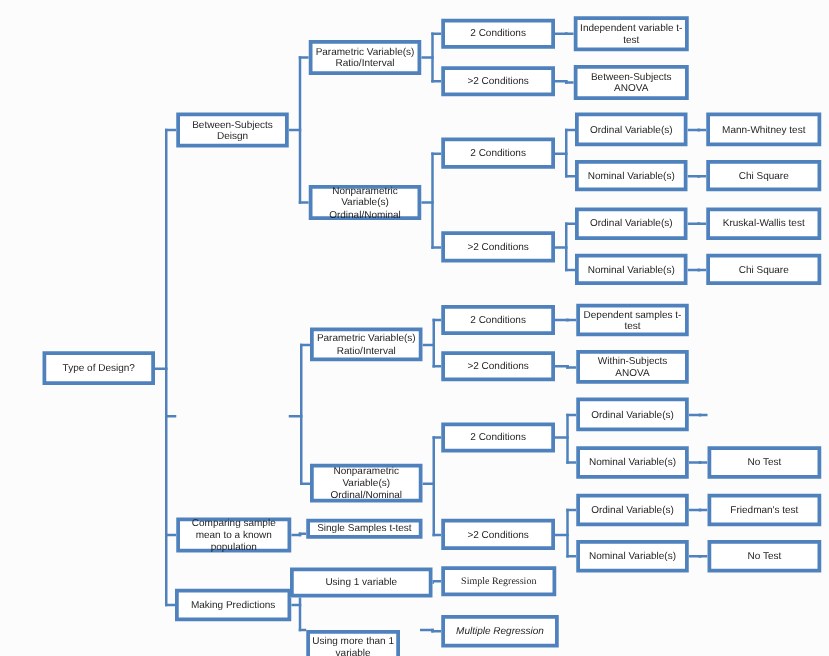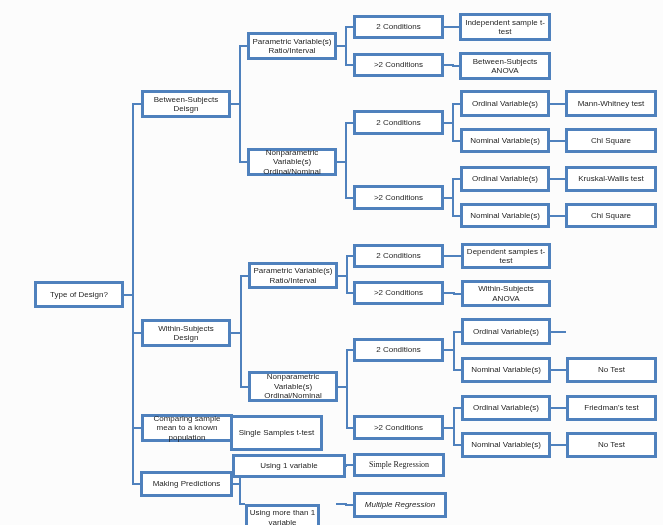--- a/index.html
+++ b/index.html
@@ -128,41 +128,40 @@
     <div class="seg" style="left: 559px; top: 369px; width: 2px; height: 2px;"></div>
     <div class="seg" style="left: 559px; top: 369px; width: 7px; height: 2px;"></div>
     <div class="seg" style="left: 551px; top: 407px; width: 10px; height: 2px;"></div>
     <div class="seg" style="left: 559px; top: 407px; width: 2px; height: 2px;"></div>
     <div class="seg" style="left: 559px; top: 407px; width: 7px; height: 2px;"></div>
     <div class="seg" style="left: 551px; top: 444px; width: 10px; height: 2px;"></div>
     <div class="seg" style="left: 559px; top: 444px; width: 2px; height: 2px;"></div>
     <div class="seg" style="left: 559px; top: 444px; width: 7px; height: 2px;"></div>
     <div class="node" style="left: 34px; top: 281px; width: 90px; height: 27px;">Type of Design?</div>
     <div class="node" style="left: 141px; top: 90px; width: 90px; height: 28px;">Between-Subjects Deisgn</div>
-    <div class="node" style="left: 141px; top: 319px; width: 90px; height: 28px;">Within-Subjects Design</div>
     <div class="node" style="left: 141px; top: 414px; width: 92px; height: 28px;">Comparing sample mean to a known population</div>
     <div class="node" style="left: 140px; top: 471px; width: 93px; height: 26px;">Making Predictions</div>
     <div class="node" style="left: 247px; top: 32px; width: 90px; height: 28px;">Parametric Variable(s) Ratio/Interval</div>
     <div class="node" style="left: 247px; top: 148px; width: 90px; height: 28px;">Nonparametric Variable(s) Ordinal/Nominal</div>
     <div class="node" style="left: 248px; top: 262px; width: 90px; height: 27px;">Parametric Variable(s) Ratio/Interval</div>
     <div class="node" style="left: 248px; top: 371px; width: 90px; height: 31px;">Nonparametric Variable(s) Ordinal/Nominal</div>
-    <div class="node" style="left: 230px; top: 415px; width: 93px; height: 36px;">Single Samples t-test</div>
+    <div class="node" style="left: 245px; top: 415px; width: 93px; height: 16px;">Single Samples t-test</div>
     <div class="node" style="left: 232px; top: 454px; width: 114px; height: 24px;">Using 1 variable</div>
     <div class="node" style="left: 245px; top: 490px; width: 75px; height: 27px; margin-top: 14px;">Using more than 1 variable</div>
     <div class="node" style="left: 353px; top: 15px; width: 91px; height: 24px;">2 Conditions</div>
     <div class="node" style="left: 353px; top: 53px; width: 91px; height: 24px;">&gt;2 Conditions</div>
     <div class="node" style="left: 353px; top: 110px; width: 91px; height: 25px;">2 Conditions</div>
     <div class="node" style="left: 353px; top: 185px; width: 91px; height: 25px;">&gt;2 Conditions</div>
     <div class="node" style="left: 353px; top: 244px; width: 91px; height: 24px;">2 Conditions</div>
     <div class="node" style="left: 353px; top: 281px; width: 91px; height: 24px;">&gt;2 Conditions</div>
     <div class="node" style="left: 353px; top: 338px; width: 91px; height: 24px;">2 Conditions</div>
     <div class="node" style="left: 353px; top: 415px; width: 91px; height: 25px;">&gt;2 Conditions</div>
     <div class="node" style="left: 353px; top: 453px; width: 92px; height: 24px; font-family: Liberation Serif, serif;">Simple Regression</div>
     <div class="node" style="left: 353px; top: 492px; width: 94px; height: 26px; font-style: italic;">Multiple Regression</div>
-    <div class="node" style="left: 459px; top: 13px; width: 92px; height: 28px;">Independent sample t-test</div>
+    <div class="node" style="left: 459px; top: 13px; width: 92px; height: 28px;">Independent variable t-test</div>
     <div class="node" style="left: 459px; top: 52px; width: 92px; height: 28px;">Between-Subjects ANOVA</div>
     <div class="node" style="left: 460px; top: 90px; width: 90px; height: 27px;">Ordinal Variable(s)</div>
     <div class="node" style="left: 460px; top: 128px; width: 90px; height: 25px;">Nominal Variable(s)</div>
     <div class="node" style="left: 460px; top: 166px; width: 90px; height: 26px;">Ordinal Variable(s)</div>
     <div class="node" style="left: 460px; top: 203px; width: 90px; height: 25px;">Nominal Variable(s)</div>
     <div class="node" style="left: 461px; top: 243px; width: 90px; height: 26px;">Dependent samples t-test</div>
     <div class="node" style="left: 461px; top: 280px; width: 90px; height: 27px;">Within-Subjects ANOVA</div>
     <div class="node" style="left: 461px; top: 318px; width: 90px; height: 27px;">Ordinal Variable(s)</div>
     <div class="node" style="left: 461px; top: 357px; width: 90px; height: 26px;">Nominal Variable(s)</div>
     <div class="node" style="left: 461px; top: 395px; width: 90px; height: 26px;">Ordinal Variable(s)</div>

